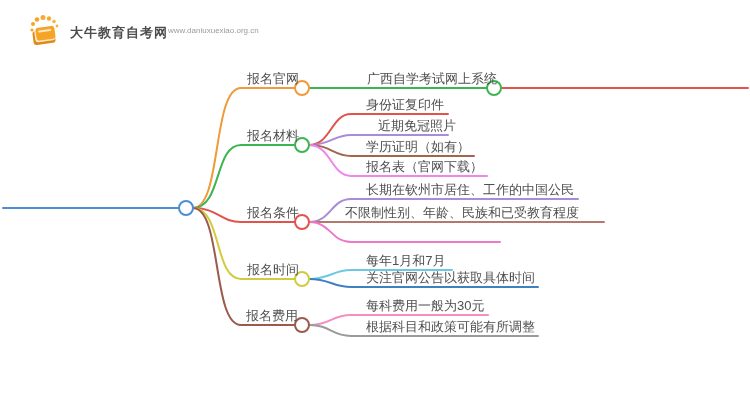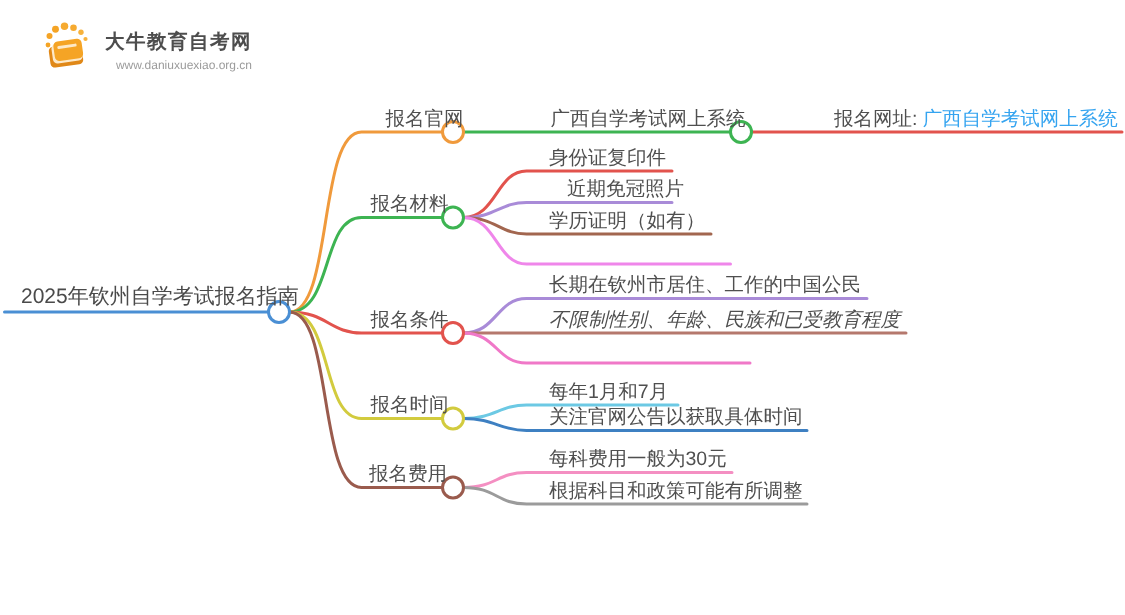--- a/index.html
+++ b/index.html
@@ -38,21 +38,21 @@
         <circle cx="33" cy="15" r="1.4" fill="#f7b23c"></circle>
 
         <g transform="rotate(-8 20 26)">
           <rect x="9" y="19" width="22" height="14" rx="3" fill="#e08818"></rect>
           <rect x="11" y="17.5" width="20" height="13" rx="3" fill="#fde9c8"></rect>
           <rect x="12.5" y="16" width="19" height="13" rx="3" fill="#f5a425"></rect>
           <rect x="15" y="19" width="13" height="2" rx="1" fill="#fde9c8"></rect>
         </g>
       </svg>
     </span>
-    <span style="display:flex;flex-direction:column;">
+    <span style="display:flex;flex-direction:row;">
       <span class="logo-text-title">大牛教育自考网</span>
       <span class="logo-text-url">www.daniuxuexiao.org.cn</span>
     </span>
   </div>
 
   <svg id="edges" width="750" height="410" viewBox="0 0 750 410">
     <g fill="none" stroke-linecap="round">
 
       <path d="M3,208 L179,208" stroke="#4a8fd4" stroke-width="2"></path>
 
@@ -88,36 +88,33 @@
 
     <circle cx="186" cy="208" r="7" fill="#ffffff" stroke="#4a8fd4" stroke-width="2"></circle>
     <circle cx="302" cy="88" r="7" fill="#ffffff" stroke="#f09a3c" stroke-width="2"></circle>
     <circle cx="494" cy="88" r="7" fill="#ffffff" stroke="#3db452" stroke-width="2"></circle>
     <circle cx="302" cy="145" r="7" fill="#ffffff" stroke="#3db452" stroke-width="2"></circle>
     <circle cx="302" cy="222" r="7" fill="#ffffff" stroke="#e2534d" stroke-width="2"></circle>
     <circle cx="302" cy="279" r="7" fill="#ffffff" stroke="#d2cb3e" stroke-width="2"></circle>
     <circle cx="302" cy="325" r="7" fill="#ffffff" stroke="#9a5b4d" stroke-width="2"></circle>
   </svg>
 
-  <div class="label root-label" style="left:14px;top:190px;">2025年钦州自学考试报名指南</div>
 
-  <div class="label branch-label" style="left:257px;top:71px;text-align:center;">报名官网</div>
+  <div class="label branch-label" style="left:247px;top:71px;text-align:center;">报名官网</div>
   <div class="label" style="left:367px;top:71px;">广西自学考试网上系统</div>
-  <div class="label" style="left:556px;top:71px;">
-    <span class="link-prefix">报名网址: </span><span class="link-text">广西自学考试网上系统</span>
-  </div>
 
   <div class="label branch-label" style="left:247px;top:128px;text-align:right;">报名材料</div>
   <div class="label" style="left:366px;top:97px;font-family:Liberation Serif, serif;">身份证复印件</div>
   <div class="label" style="left:366px;top:118px;margin-left:12px;">近期免冠照片</div>
   <div class="label" style="left:366px;top:139px;">学历证明（如有）</div>
+  <div class="label" style="left:366px;top:159px;">报名表（官网下载）</div>
 
   <div class="label branch-label" style="left:247px;top:205px;">报名条件</div>
   <div class="label" style="left:366px;top:182px;">长期在钦州市居住、工作的中国公民</div>
-  <div class="label" style="left:366px;top:205px;font-style:italic;">不限制性别、年龄、民族和已受教育程度</div>
+  <div class="label" style="left:345px;top:205px;">不限制性别、年龄、民族和已受教育程度</div>
 
   <div class="label branch-label" style="left:247px;top:262px;">报名时间</div>
   <div class="label" style="left:366px;top:253px;">每年1月和7月</div>
   <div class="label" style="left:366px;top:270px;">关注官网公告以获取具体时间</div>
 
   <div class="label branch-label" style="left:246px;top:308px;">报名费用</div>
   <div class="label" style="left:366px;top:298px;">每科费用一般为30元</div>
   <div class="label" style="left:366px;top:319px;">根据科目和政策可能有所调整</div>
 
 </div>

